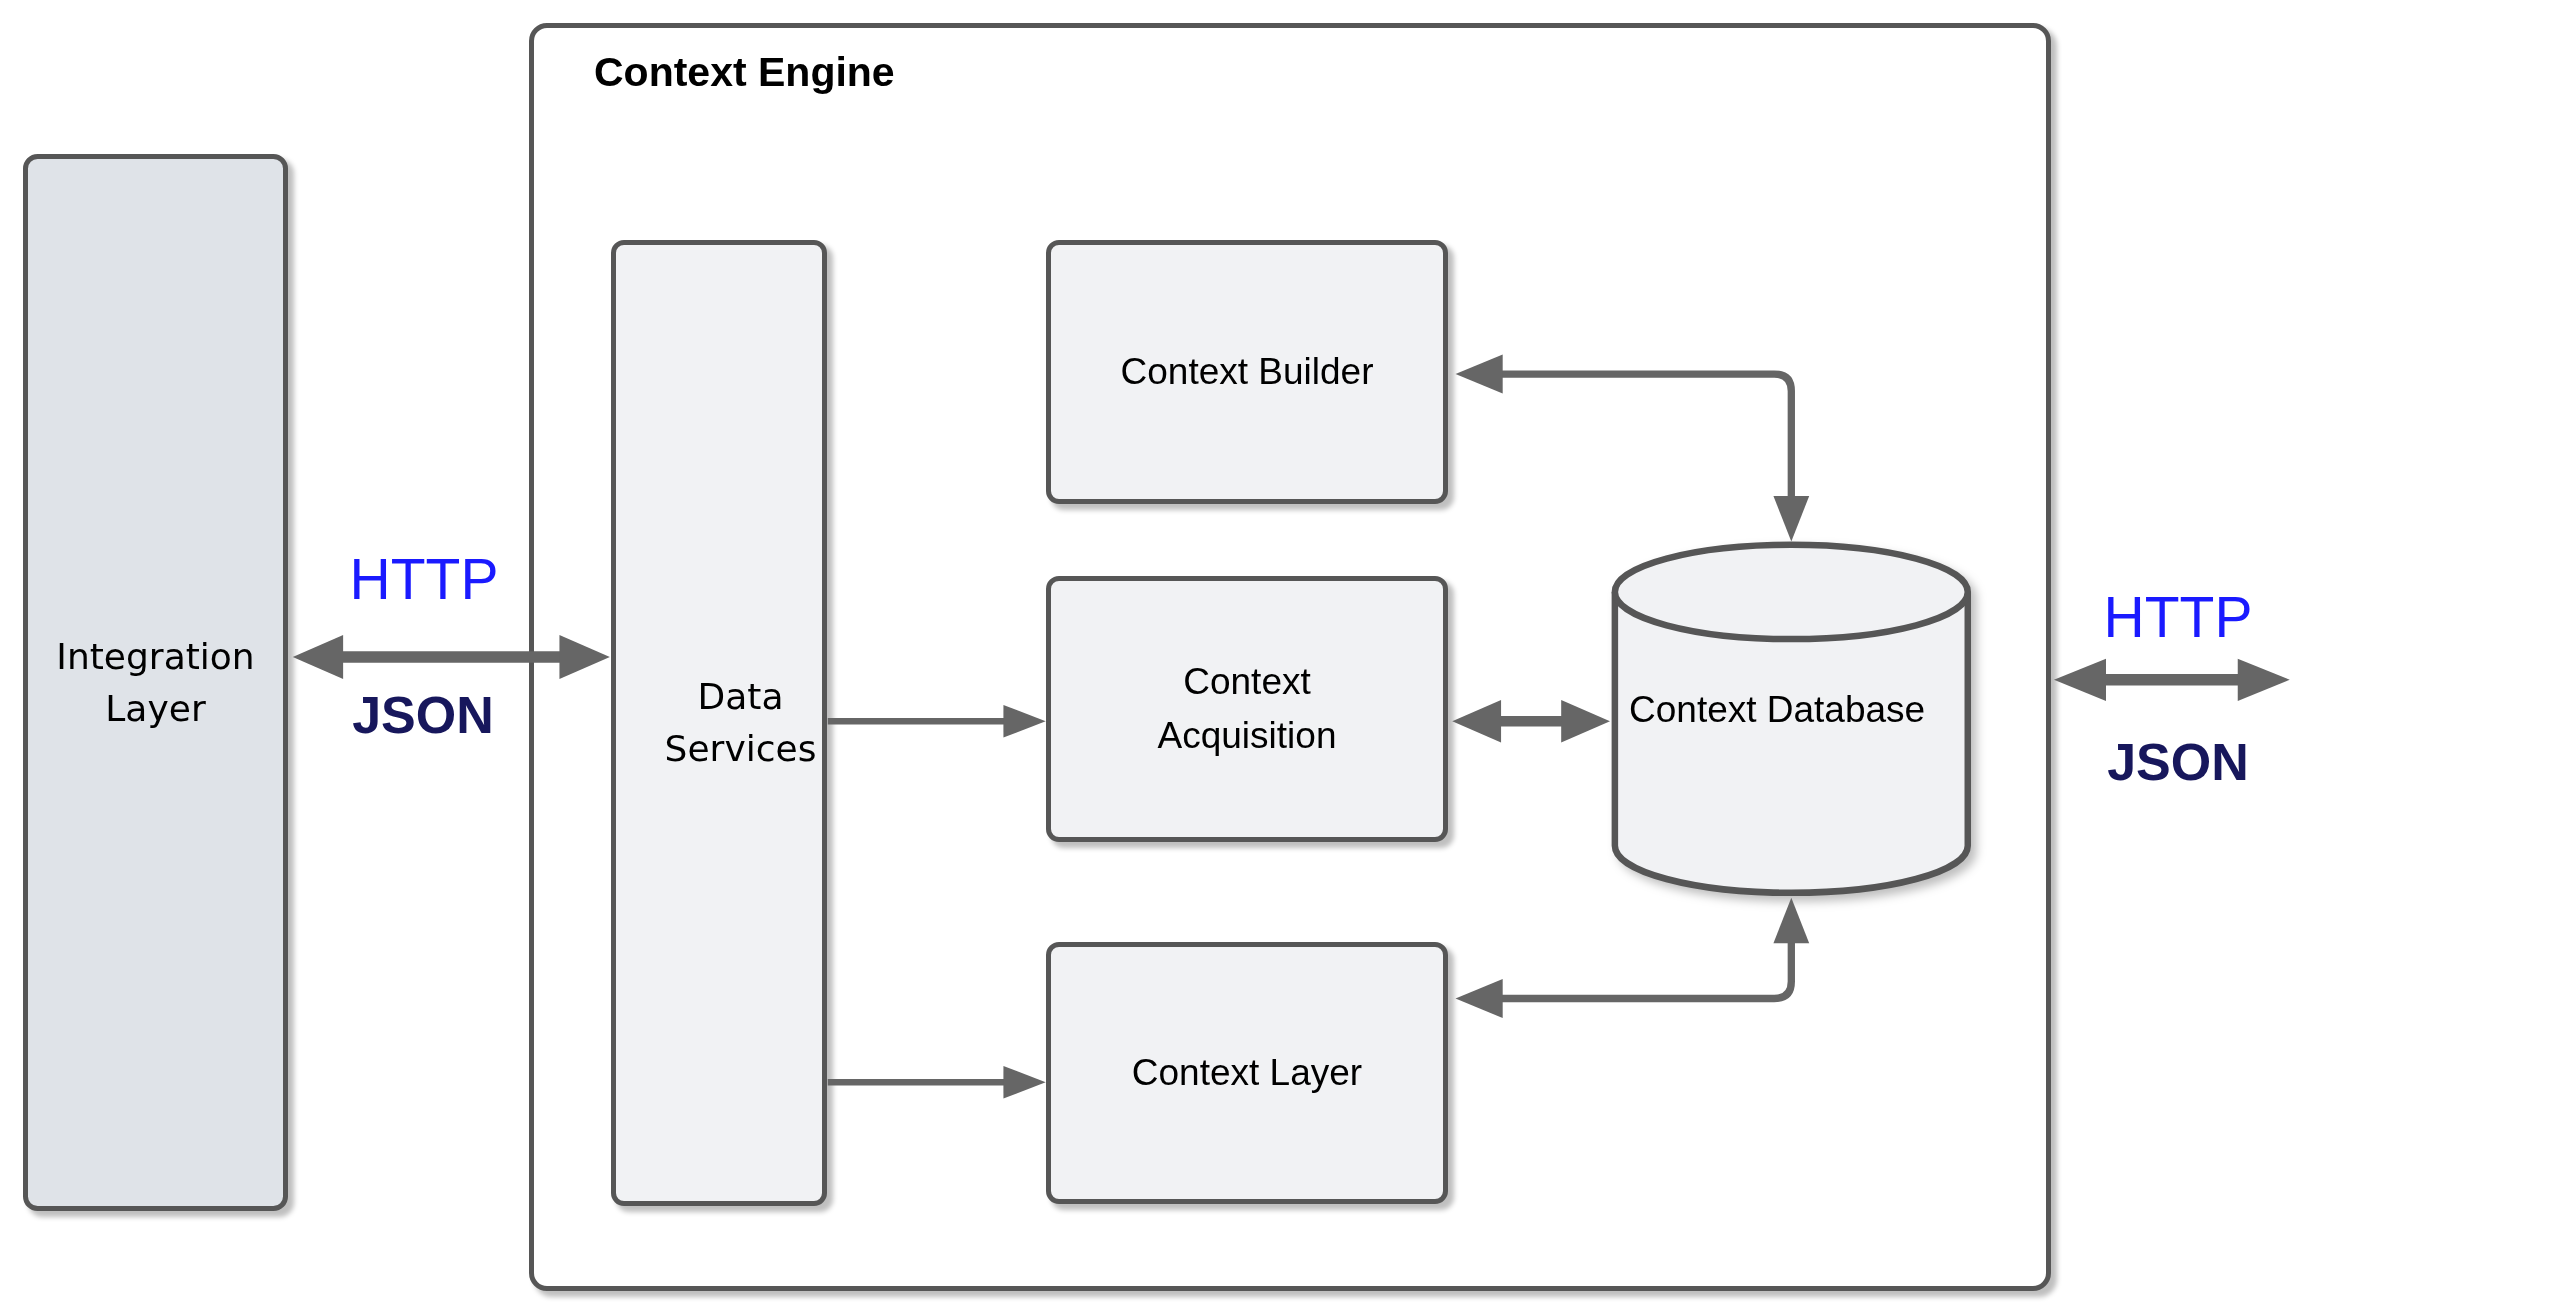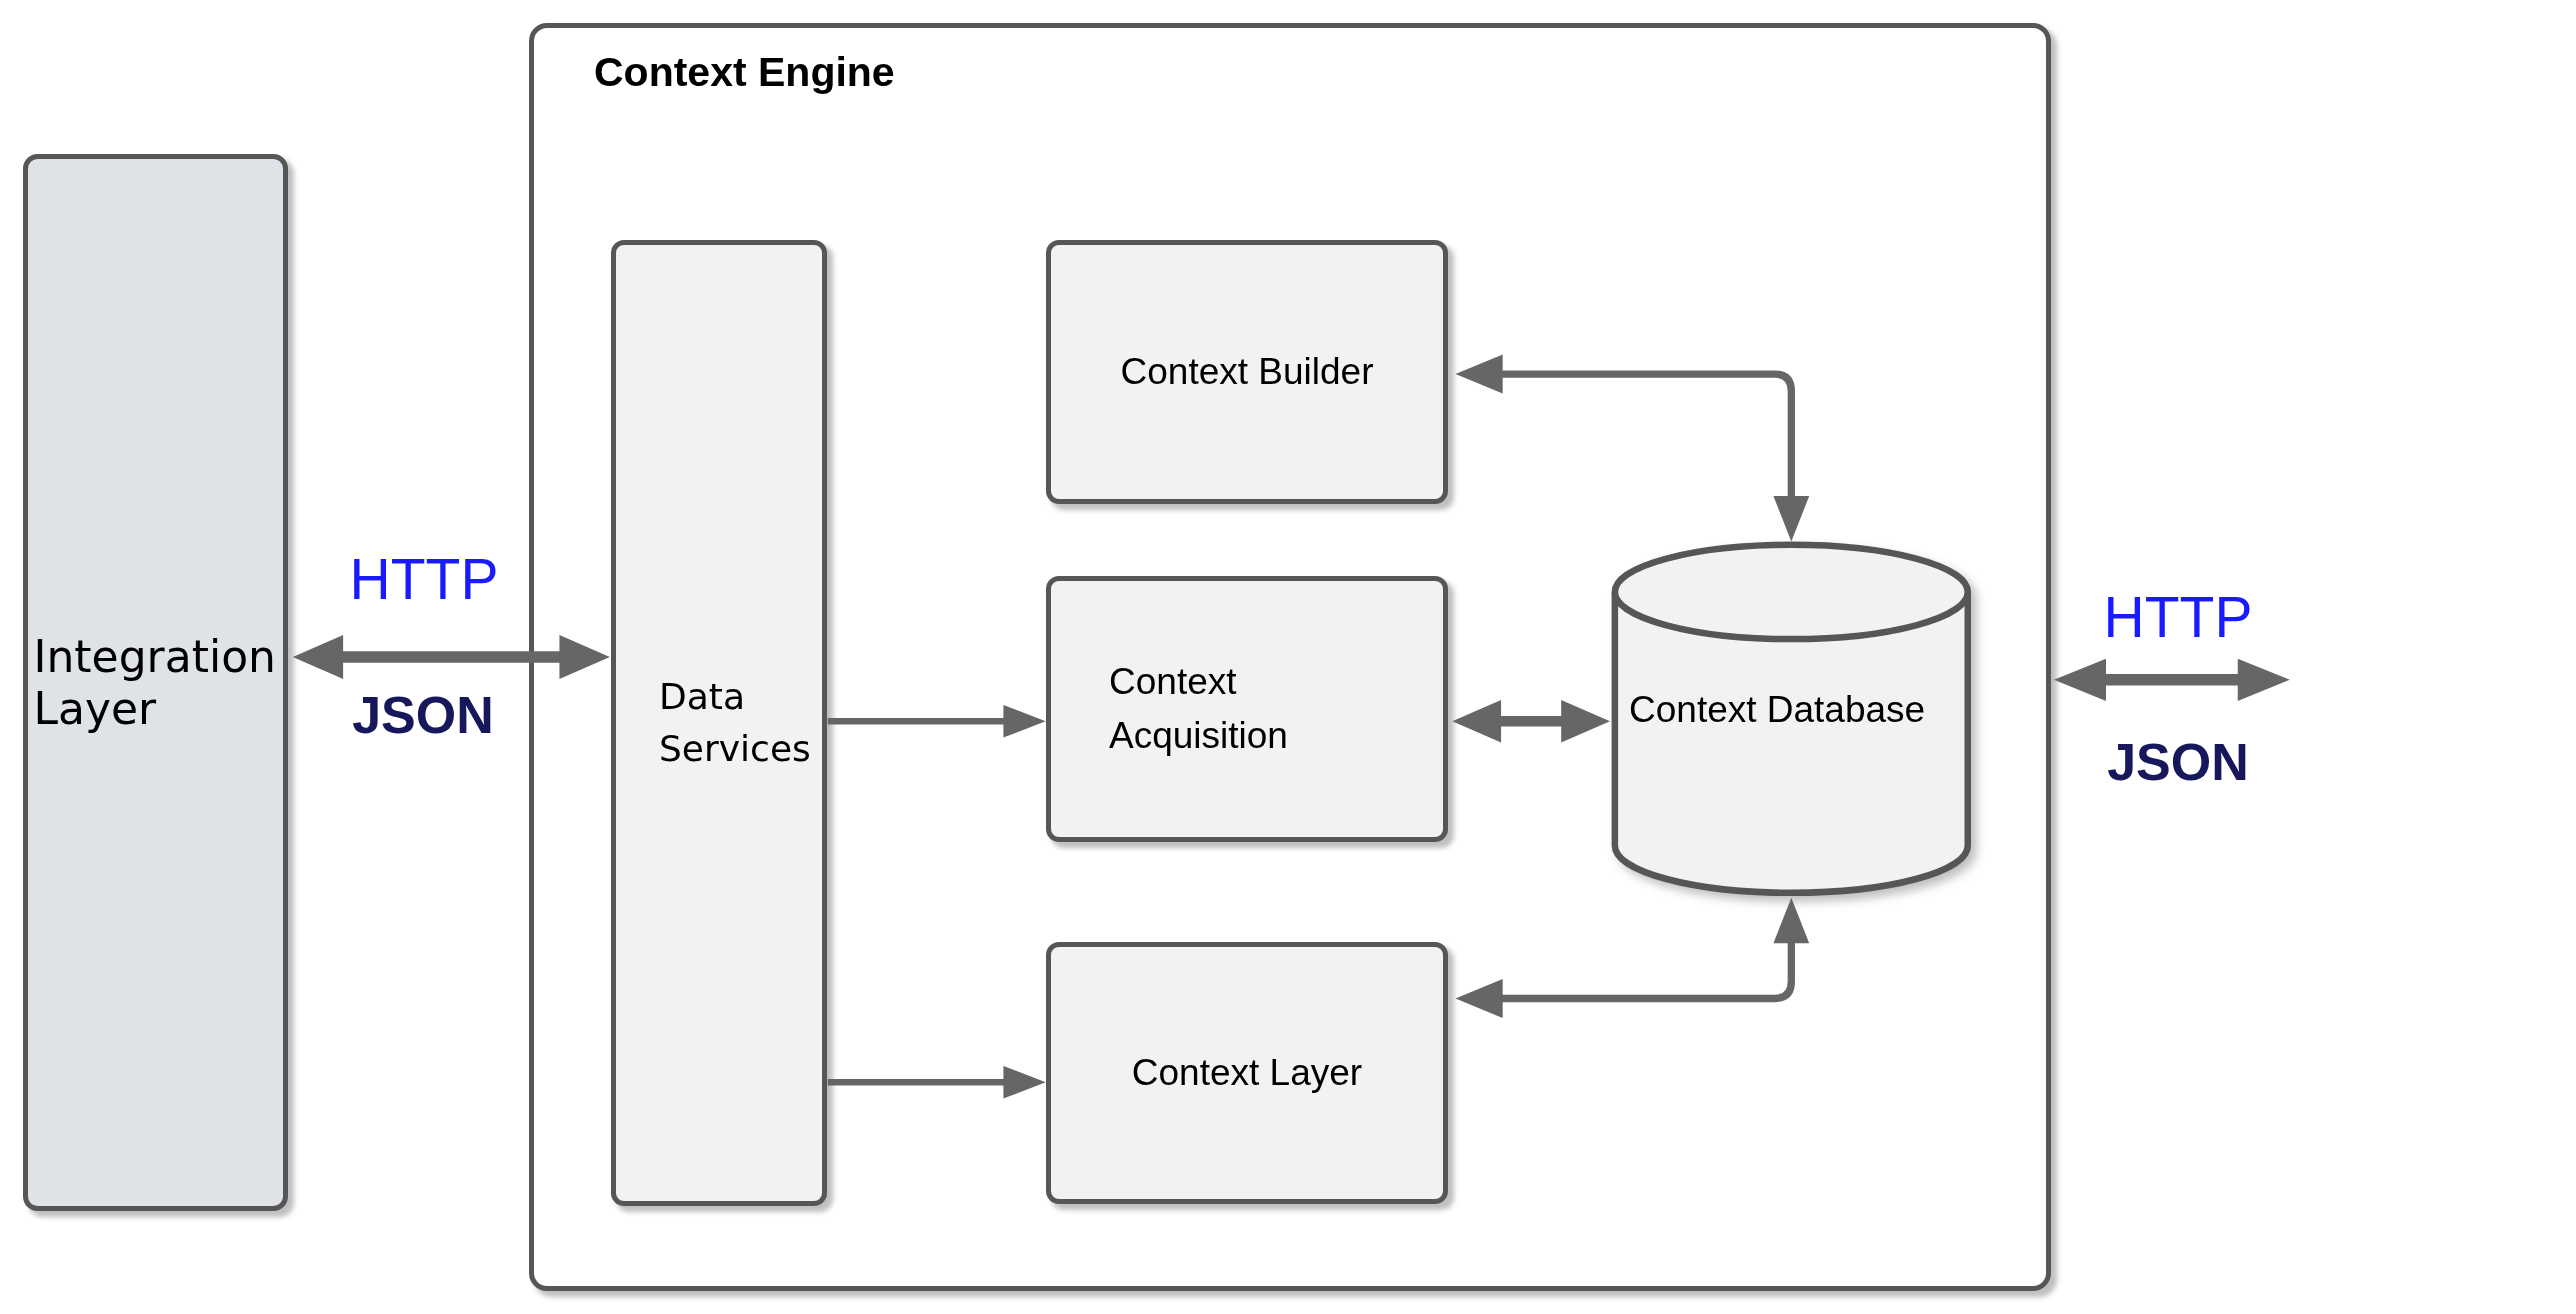--- a/index.html
+++ b/index.html
@@ -18,28 +18,29 @@
     background: #ffffff;
   }
   
   .node {
     position: absolute;
     box-sizing: border-box;
     border: 5.7px solid #565656;
     display: flex;
     align-items: center;
     justify-content: center;
+    text-align: center;
     color: #000000;
     box-shadow: 5.7px 5.7px 4.9px rgba(0,0,0,0.25);
   }
   .outer-node {
     background: #dfe3e8;
     border-radius: 14.6px;
     font-family: "DejaVu Sans", sans-serif;
-    font-size: 44px;
+    font-size: 36px;
     line-height: 52px;
   }
   .inner-node {
     background: #f1f2f4;
     border-radius: 13px;
     font-size: 37px;
     line-height: 54px;
   }
   .container-node {
     background: #ffffff;

